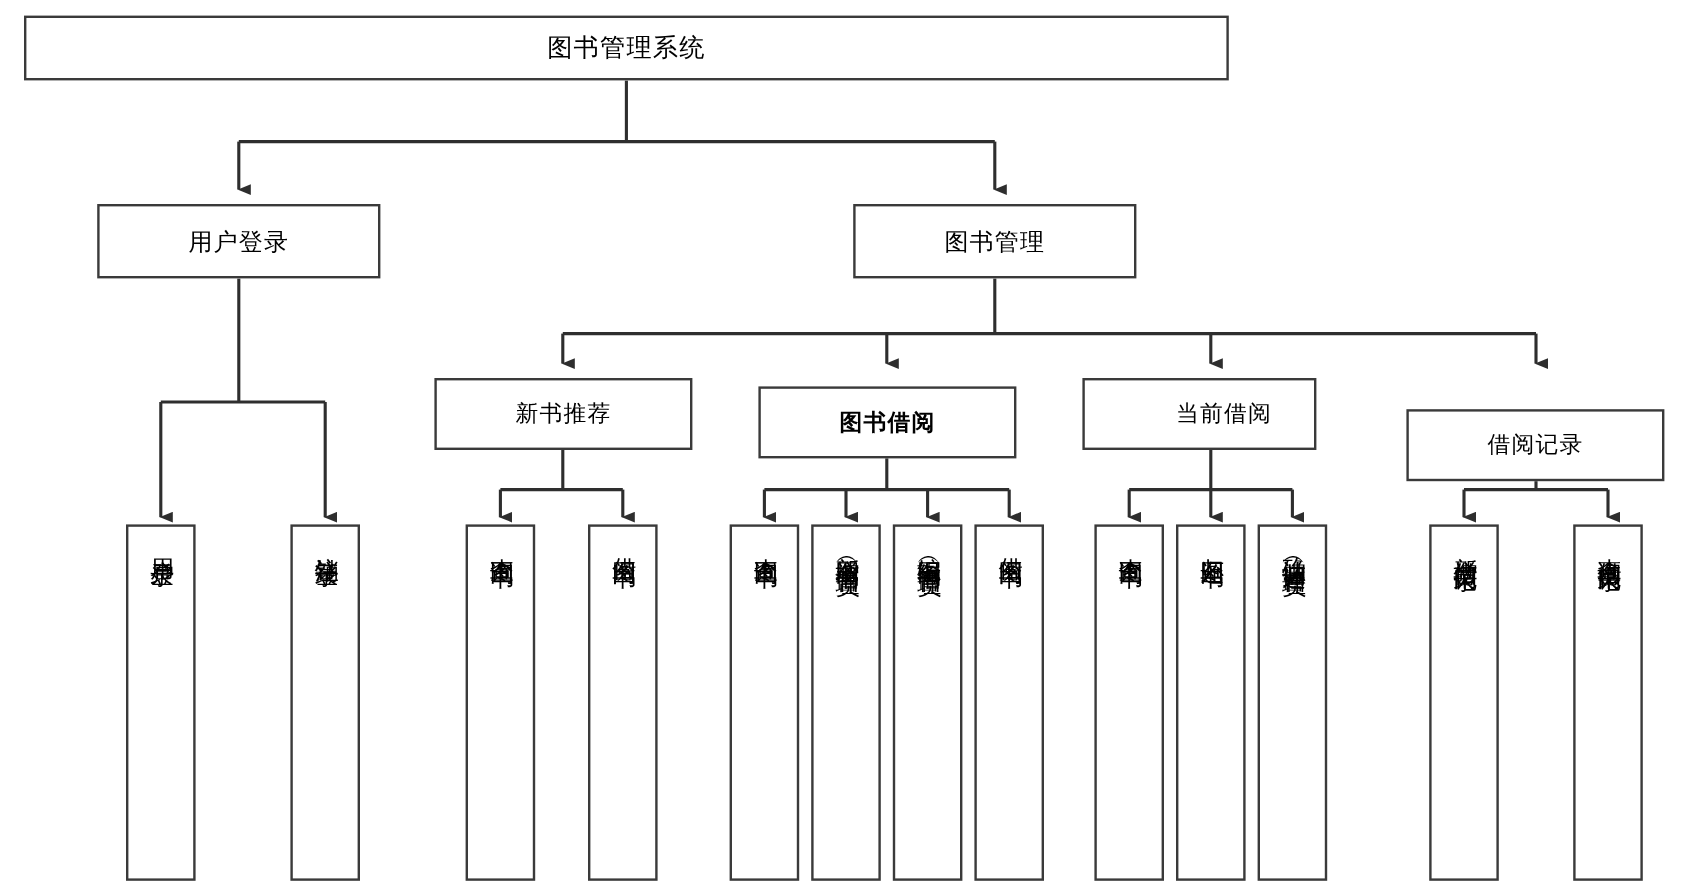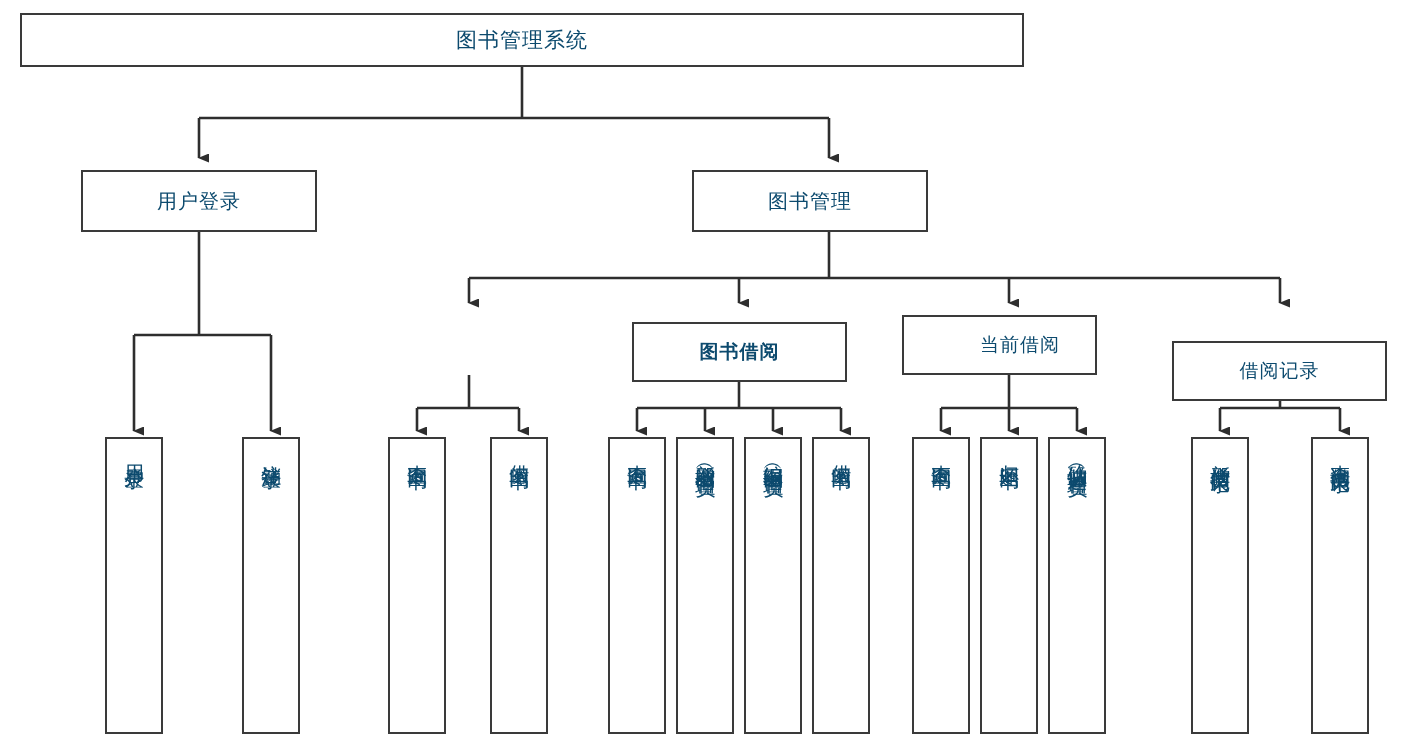--- a/index.html
+++ b/index.html
@@ -27,21 +27,21 @@
     pointer-events: none;
   }
   .node {
     position: absolute;
     box-sizing: border-box;
     background: #ffffff;
     border: 2px solid #3a3a3a;
     display: flex;
     align-items: center;
     justify-content: center;
-    color: #0c4a6e;
+    color: #000000;
     z-index: 2;
   }
   .node.root {
     font-size: 21px;
   }
   .node.lvl2 {
     font-size: 20px;
   }
   .node.lvl3 {
     font-size: 19px;
@@ -130,24 +130,27 @@
     </g>
   </svg>
 
   <div class="node root" style="left:20px; top:13px; width:1004px; height:54px;">
     <span class="htext">图书管理系统</span>
   </div>
 
   <div class="node lvl2" style="left:81px; top:170px; width:236px; height:62px;">
     <span class="htext">用户登录</span>
   </div>
-  <div class="node lvl2" style="left:692px; top:170px; width:236px; height:62px;">
+  <div class="node lvl2" style="left:711px; top:170px; width:236px; height:62px;">
     <span class="htext">图书管理</span>
   </div>
 
+  <div class="node lvl3" style="left:362px; top:315px; width:215px; height:60px;">
+    <span class="htext">新书推荐</span>
+  </div>
   <div class="node lvl3" style="left:632px; top:322px; width:215px; height:60px;font-weight:bold;">
     <span class="htext">图书借阅</span>
   </div>
   <div class="node lvl3" style="left:902px; top:315px; width:195px; height:60px;padding-left:41px;">
     <span class="htext">当前借阅</span>
   </div>
   <div class="node lvl3" style="left:1172px; top:315px; width:215px; height:60px;margin-top:26px;">
     <span class="htext">借阅记录</span>
   </div>
 

